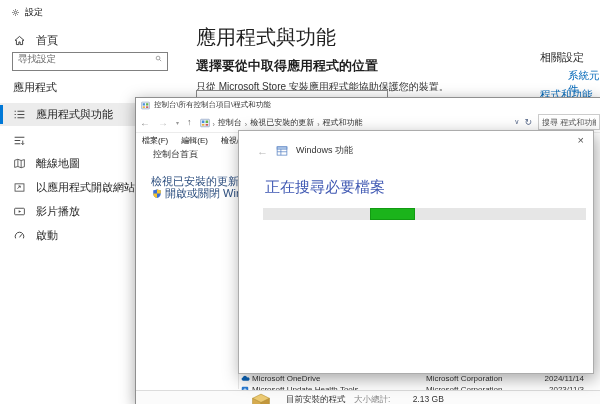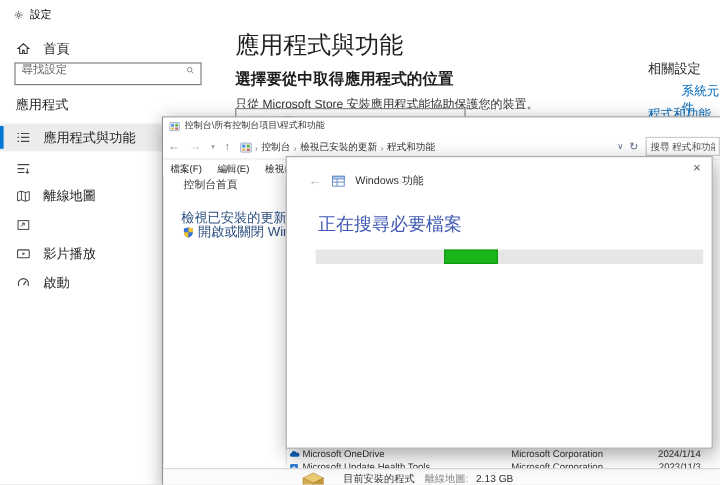--- a/index.html
+++ b/index.html
@@ -124,20 +124,21 @@
       <svg viewBox="0 0 16 16" width="13" height="13">
           <path d="M2 4l4-1.2 4 1.5 4-1.1V12l-4 1.2-4-1.5L2 12.8zM6 2.8v8.9M10 4.3v8.9" fill="none" stroke="#444" stroke-width="1"></path>
         </svg>
       <span>離線地圖</span>
     </div>
     <div class="abs snav" style="top:176px">
       <svg viewBox="0 0 16 16" width="13" height="13">
           <rect x="2.5" y="3.5" width="11" height="9" fill="none" stroke="#444" stroke-width="1"></rect>
           <path d="M5.5 9.5l3.4-3.4M8.9 6.1H6.6M8.9 6.1v2.3" fill="none" stroke="#444" stroke-width="1"></path>
         </svg>
+      <span>以應用程式開啟網站</span>
     </div>
     <div class="abs snav" style="top:200px">
       <svg viewBox="0 0 16 16" width="13" height="13">
           <rect x="2" y="4" width="12" height="8" rx="1" fill="none" stroke="#444" stroke-width="1.1"></rect>
           <path d="M7 6.4 10 8 7 9.6z" fill="#444"></path>
         </svg>
       <span>影片播放</span>
     </div>
     <div class="abs snav" style="top:224px">
       <svg viewBox="0 0 16 16" width="13" height="13">
@@ -216,42 +217,42 @@
       <span>開啟或關閉 Windows 功能</span>
     </div>
     <div class="vsep"></div>
 
     <div class="prow" style="top:276px">
       <svg class="picon" viewBox="0 0 16 10" width="9" height="7">
           <path d="M3.5 8.8a2.9 2.9 0 0 1-.2-5.7A3.9 3.9 0 0 1 10.8 3 3 3 0 0 1 13.2 8.8z" fill="#0c64b8"></path>
         </svg>
       <span class="pname">Microsoft OneDrive</span>
       <span class="ppub">Microsoft Corporation</span>
-      <span class="pdate">2024/1/14</span>
+      <span class="pdate">2024/11/14</span>
     </div>
     <div class="prow" style="top:287px">
       <svg class="picon" viewBox="0 0 16 16" width="8" height="8">
           <rect x="1.5" y="1.5" width="13" height="13" rx="2" fill="#2b7cd3"></rect>
           <path d="M4.5 8h7M8 4.5v7" stroke="#fff" stroke-width="1.8"></path>
         </svg>
       <span class="pname">Microsoft Update Health Tools</span>
       <span class="ppub">Microsoft Corporation</span>
       <span class="pdate">2023/11/3</span>
     </div>
 
     <div class="cp-status">
       <svg class="sicon" viewBox="0 0 20 17" width="22" height="18">
           <path d="M2 6 10 2l8 4-8 4z" fill="#ecca74" stroke="#b08a2e" stroke-width=".5"></path>
           <path d="M2 6v6l8 4v-6z" fill="#d6ab4f" stroke="#b08a2e" stroke-width=".5"></path>
           <path d="M18 6v6l-8 4v-6z" fill="#c3973c" stroke="#b08a2e" stroke-width=".5"></path>
         </svg>
       <div class="stxt">
         <span>目前安裝的程式</span>
-        <span class="dim" style="margin-left:6px">離線地圖:</span>
-        <span style="margin-left:4px">2.13 GB</span>
+        <span class="dim" style="margin-left:6px">大小總計:</span>
+        <span style="margin-left:20px">2.13 GB</span>
       </div>
     </div>
   </div>
 
   <div class="abs dlg">
     <div class="dlg-close">×</div>
     <div class="dlg-head">
       <span class="dlg-back">←</span>
       <svg viewBox="0 0 16 16" width="12" height="12">
           <rect x="1.5" y="2.5" width="13" height="11" fill="#fff" stroke="#5b84c4" stroke-width="1"></rect>

